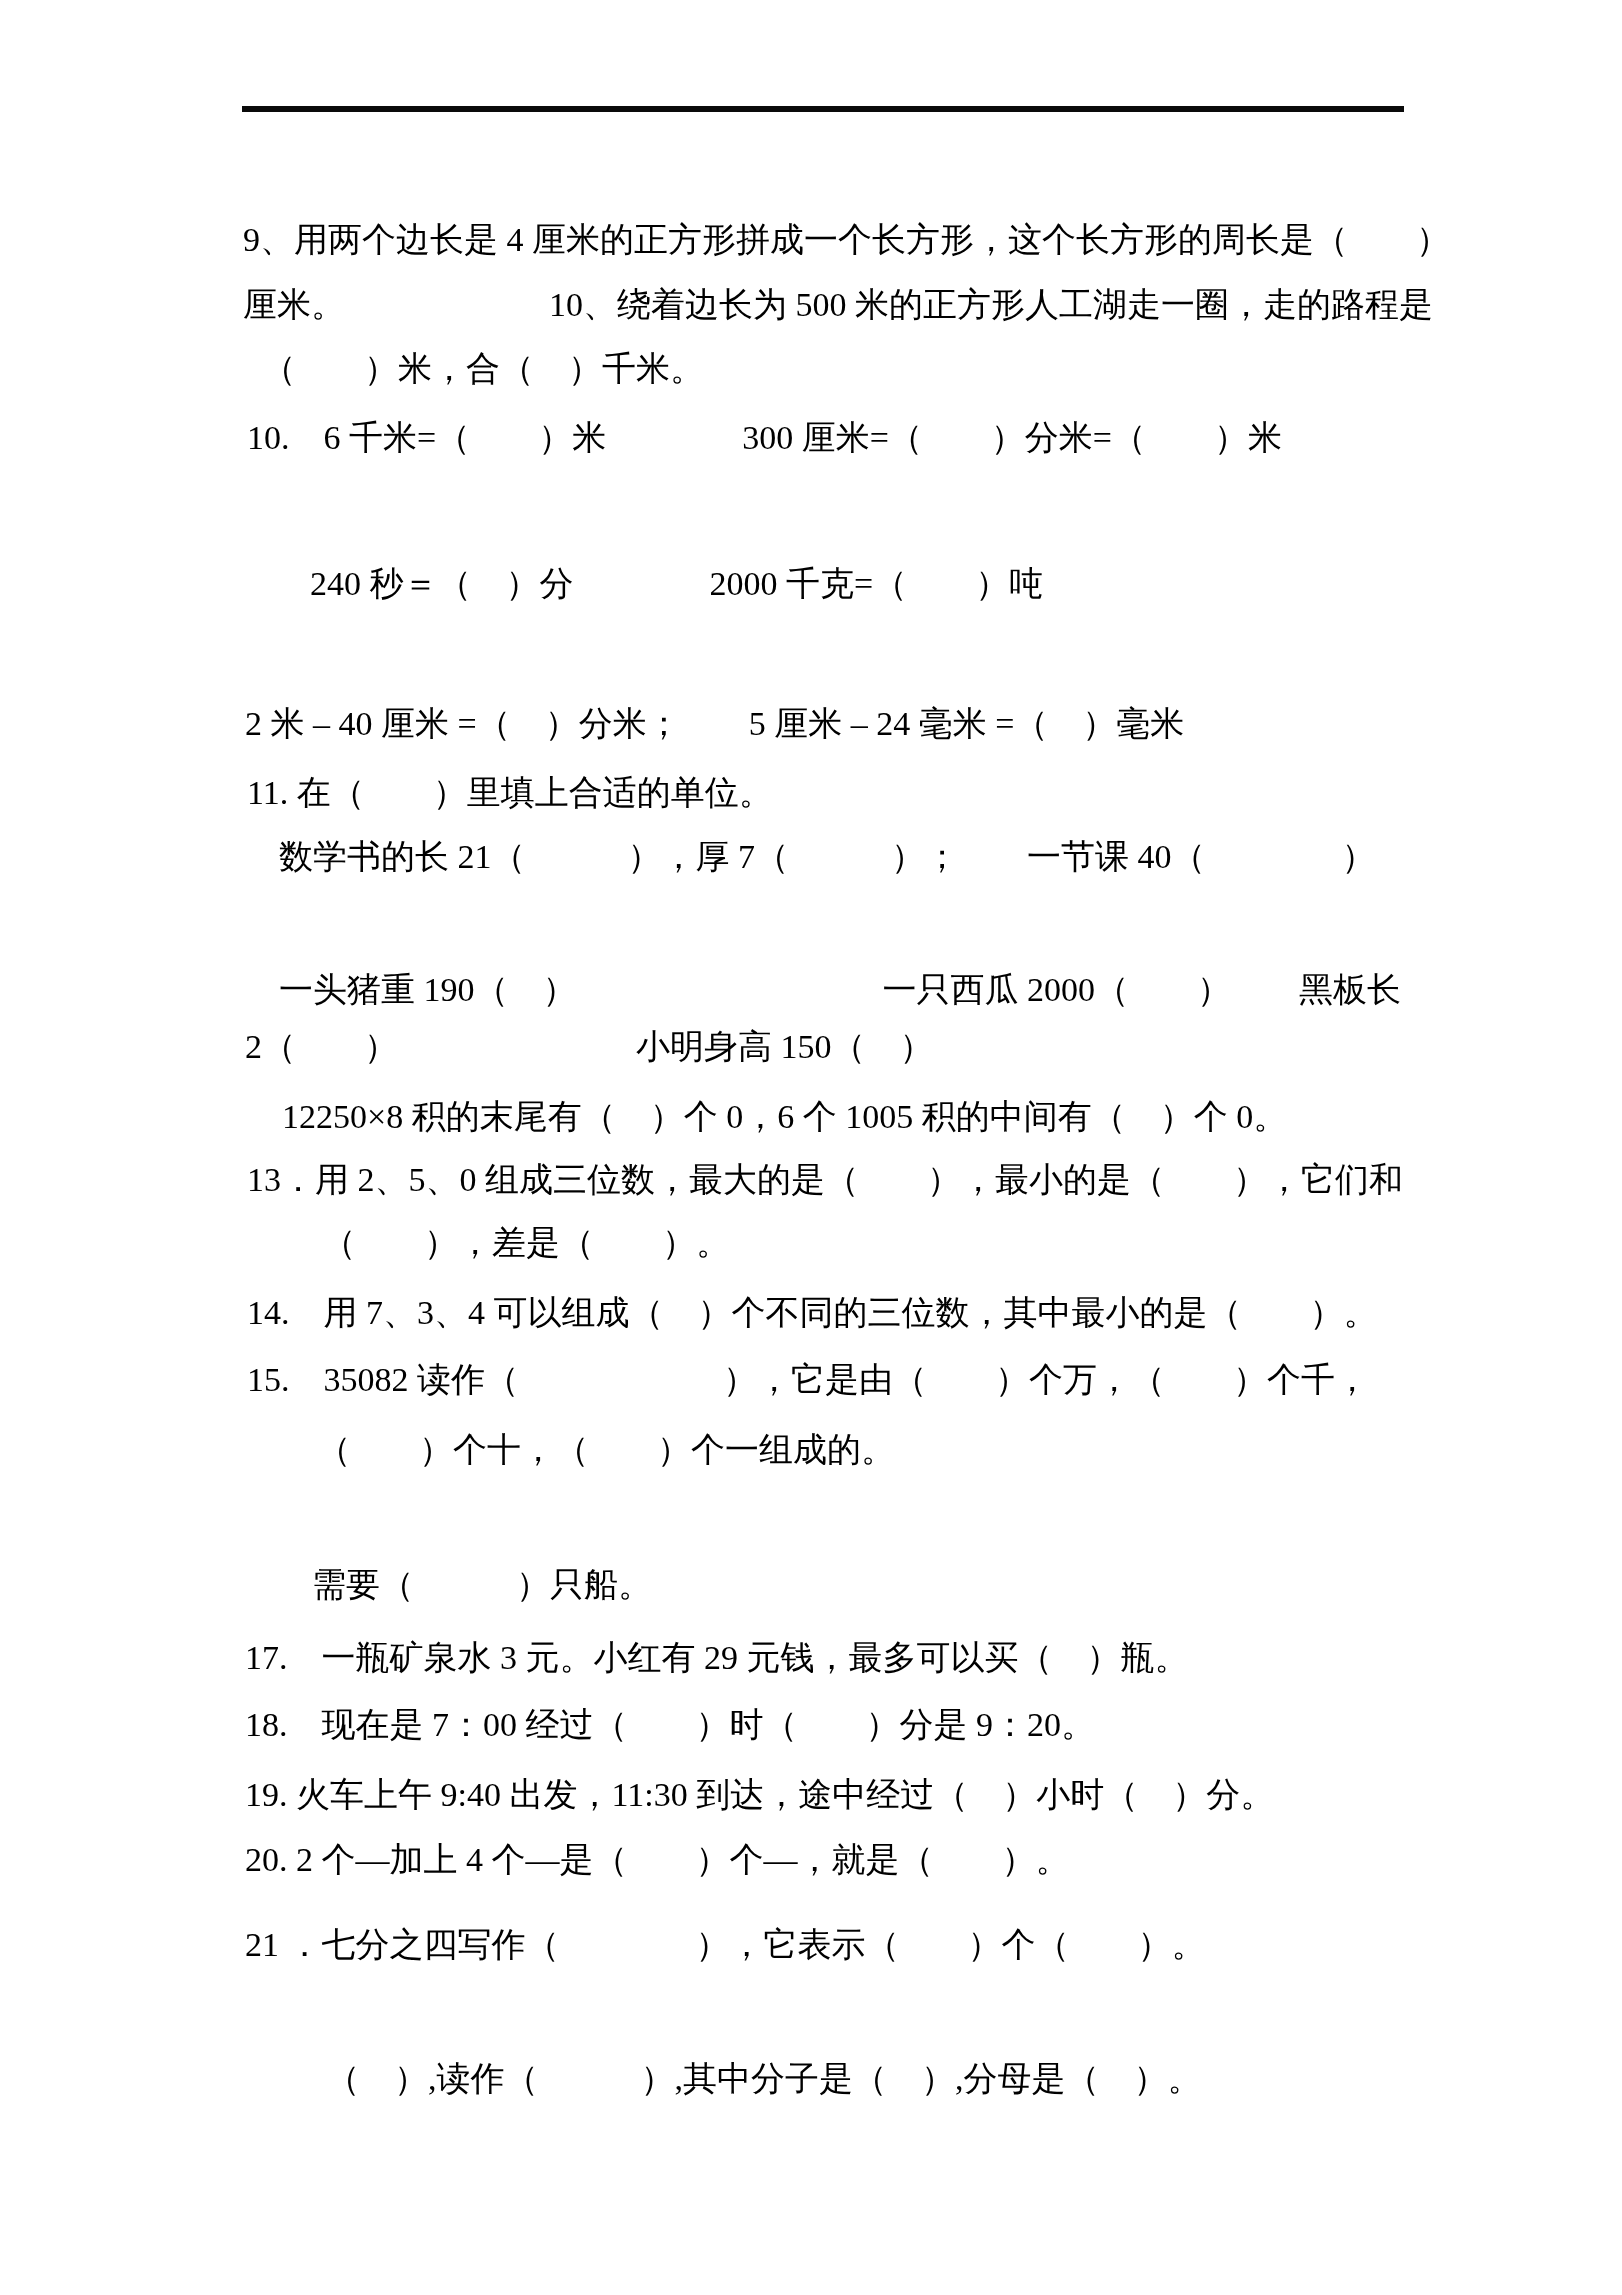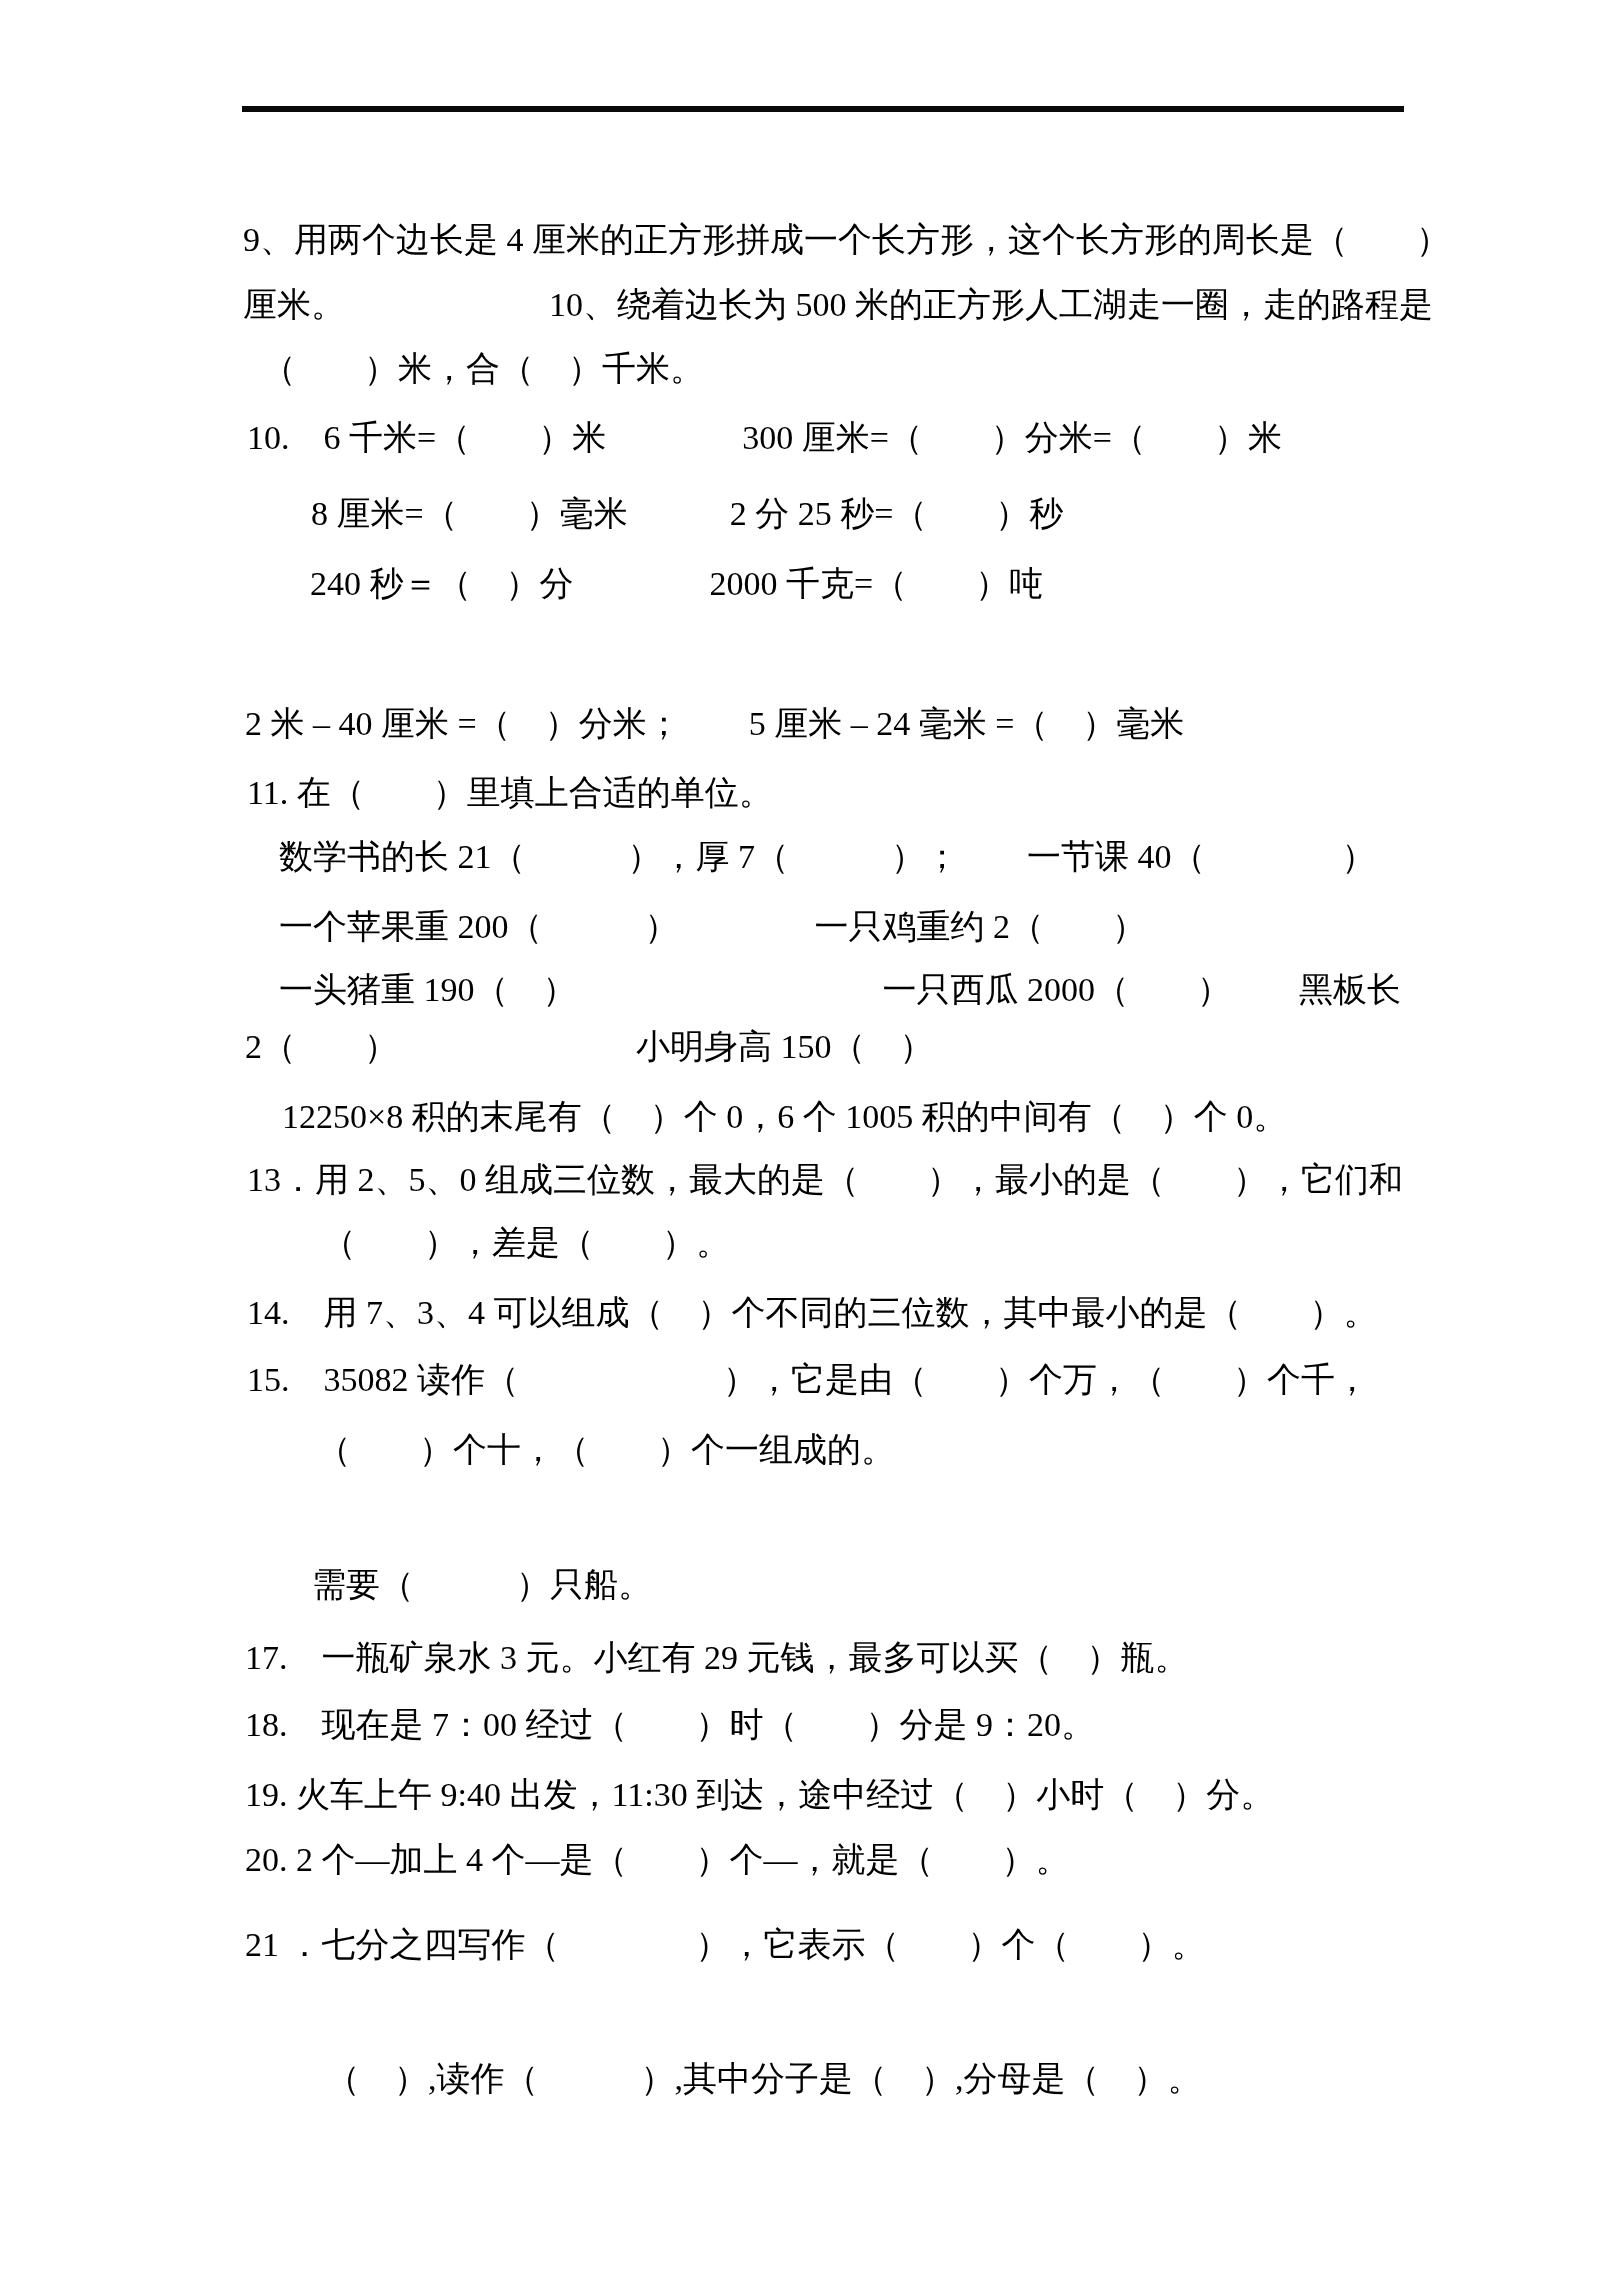--- a/index.html
+++ b/index.html
@@ -37,26 +37,24 @@
 </head>
 <body>
 
 <div id="page">
   <div class="rule"></div>
 
   <div class="ln" style="top:217px;left:243px">9、用两个边长是 4 厘米的正方形拼成一个长方形，这个长方形的周长是（　　）</div>
   <div class="ln" style="top:282px;left:243px">厘米。　　　　　　10、绕着边长为 500 米的正方形人工湖走一圈，走的路程是</div>
   <div class="ln" style="top:346px;left:262px">（　　）米，合（　）千米。</div>
   <div class="ln" style="top:415px;left:247px">10.　6 千米=（　　）米　　　　300 厘米=（　　）分米=（　　）米</div>
-  <div class="ln" style="top:491px;left:311px">8 厘米=（　　）毫米　　　2 分 25 秒=（　　）秒</div>
   <div class="ln" style="top:561px;left:310px">240 秒＝（　）分　　　　2000 千克=（　　）吨</div>
   <div class="ln" style="top:701px;left:245px">2 米 – 40 厘米 =（　）分米；　　5 厘米 – 24 毫米 =（　）毫米</div>
   <div class="ln" style="top:770px;left:247px">11. 在（　　）里填上合适的单位。</div>
   <div class="ln" style="top:834px;left:279px">数学书的长 21（　　　），厚 7（　　　）；　　一节课 40（　　　　）</div>
-  <div class="ln" style="top:904px;left:279px">一个苹果重 200（　　　）　　　　一只鸡重约 2（　　）</div>
   <div class="ln" style="top:967px;left:279px">一头猪重 190（　）　　　　　　　　　一只西瓜 2000（　　）　　黑板长</div>
   <div class="ln" style="top:1024px;left:245px">2（　　）　　　　　　　小明身高 150（　）</div>
   <div class="ln" style="top:1094px;left:282px">12250×8 积的末尾有（　）个 0，6 个 1005 积的中间有（　）个 0。</div>
   <div class="ln" style="top:1157px;left:247px">13．用 2、5、0 组成三位数，最大的是（　　），最小的是（　　），它们和</div>
   <div class="ln" style="top:1220px;left:322px">（　　），差是（　　）。</div>
   <div class="ln" style="top:1290px;left:247px">14.　用 7、3、4 可以组成（　）个不同的三位数，其中最小的是（　　）。</div>
   <div class="ln" style="top:1357px;left:247px">15.　35082 读作（　　　　　　），它是由（　　）个万，（　　）个千，</div>
   <div class="ln" style="top:1427px;left:317px">（　　）个十，（　　）个一组成的。</div>
   <div class="ln" style="top:1562px;left:312px">需要（　　　）只船。</div>
   <div class="ln" style="top:1635px;left:245px">17.　一瓶矿泉水 3 元。小红有 29 元钱，最多可以买（　）瓶。</div>

